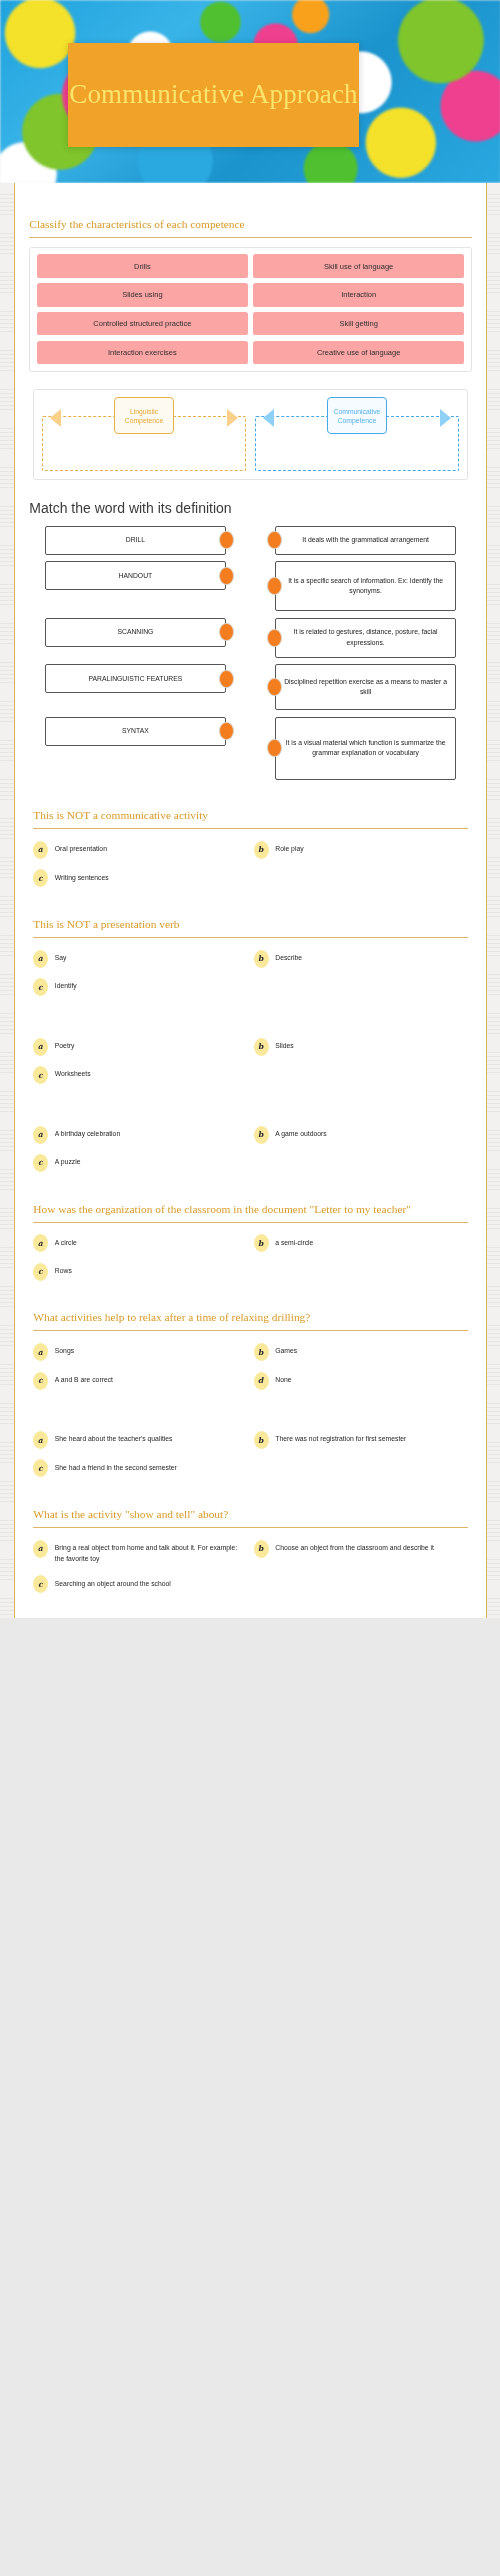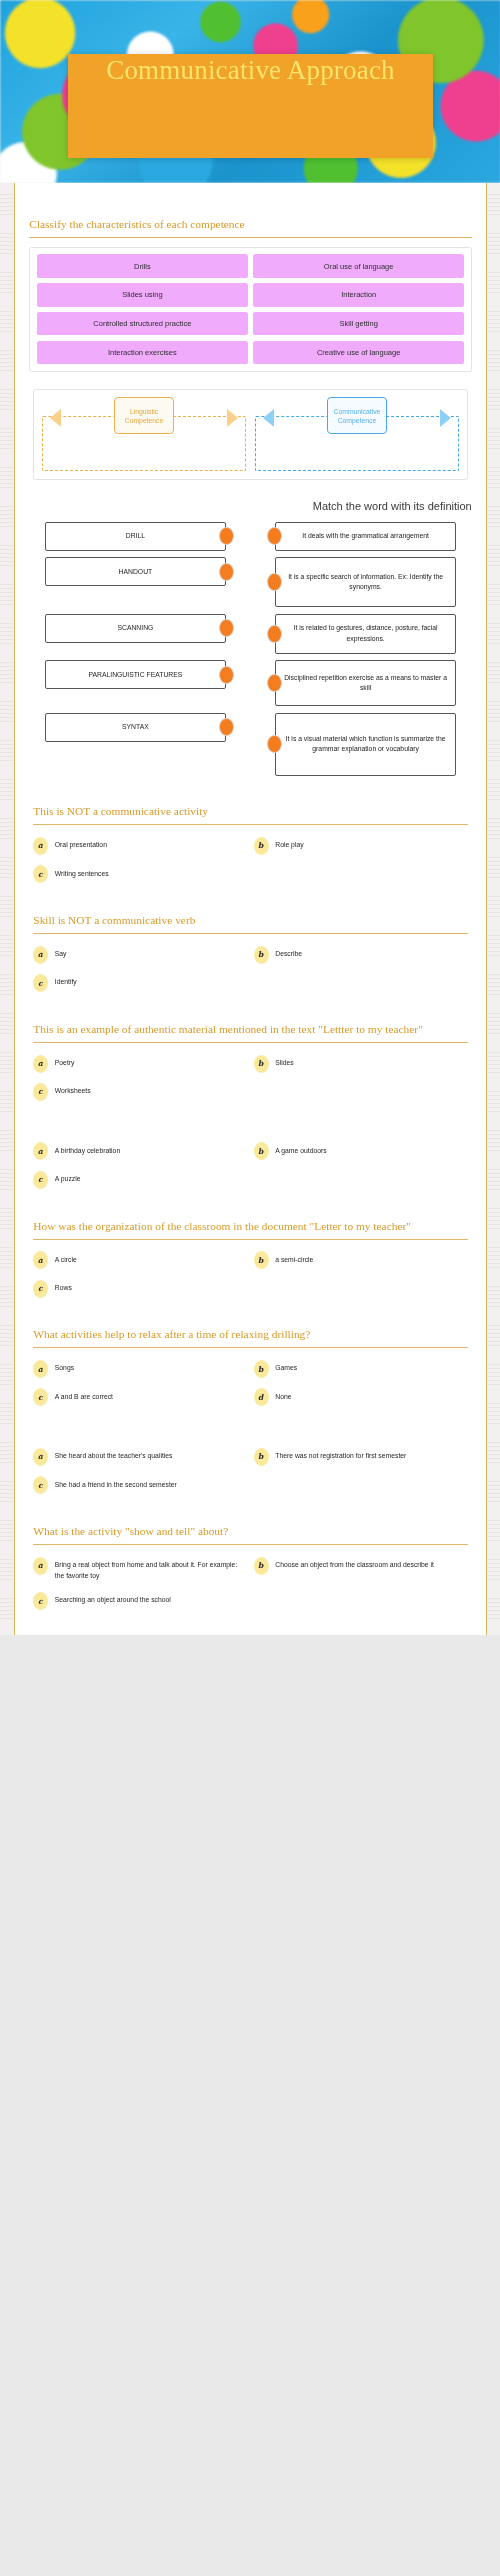--- a/index.html
+++ b/index.html
@@ -51,26 +51,26 @@
       radial-gradient(circle at 80% 78%, #f4e12a 0 8%, transparent 8.5%),
       radial-gradient(circle at 35% 88%, #2aa8e0 0 10%, transparent 10.5%),
       radial-gradient(circle at 66% 92%, #50c030 0 7%, transparent 7.5%),
       radial-gradient(circle at 5% 95%, #ffffff 0 6%, transparent 6.5%),
       linear-gradient(140deg, #1fa3dd 0%, #39b4e8 30%, #1b93cc 60%, #2aa8e0 100%);
     filter: blur(0.9px);
   }
   .hero-banner {
     position: absolute;
     left: 68px;
-    top: 54px;
-    width: 365px;
+    top: 43px;
+    width: 291px;
     height: 104px;
     background: #f0a229;
     display: flex;
-    align-items: flex-start;
+    align-items: center;
     justify-content: center;
     text-align: center;
     box-shadow: 0 1.3px 6.5px rgba(0,0,0,.18);
   }
   .hero-title {
     font-family: "Liberation Serif", serif;
     color: #fbe46a;
     font-size: 27px;
     line-height: 1.25;
     font-weight: 400;
@@ -91,35 +91,35 @@
 
   
   .act-title {
     font-family: "Liberation Serif", serif;
     color: #d89a28;
     font-size: 11.4px;
     line-height: 1.35;
     padding-bottom: 4.6px;
     border-bottom: 0.7px solid #e0b566;
   }
-  .act-title.small { font-size: 11px; color: #3a3a3a; border-bottom: none;
-                     font-family: "Liberation Sans", sans-serif; padding-bottom: 0; text-align: right; }
+  .act-title.small { font-size: 14px; color: #3a3a3a; border-bottom: none;
+                     font-family: "Liberation Sans", sans-serif; padding-bottom: 0; }
 
   
   .classify-box {
     margin-top: 9px;
     border: 0.7px solid #e3e3e3;
     border-radius: 2.6px;
     padding: 6.5px;
     display: grid;
     grid-template-columns: 1fr 1fr;
     gap: 5.2px;
   }
   .chip {
-    background: #f0abfc;
+    background: #fca5a5;
     border-radius: 2.6px;
     height: 23.5px;
     display: flex;
     align-items: center;
     justify-content: center;
     font-size: 7.5px;
     color: #2f2f2f;
   }
 
   
@@ -273,21 +273,21 @@
   </div>
 
   <div class="sheet">
     <div class="sheet-top-pad"></div>
 
     <div class="block">
       <div class="act-title">Classify the characteristics of each competence</div>
 
       <div class="classify-box">
         <div class="chip">Drills</div>
-        <div class="chip">Oral use of language</div>
+        <div class="chip">Skill use of language</div>
         <div class="chip">Slides using</div>
         <div class="chip">Interaction</div>
         <div class="chip">Controlled structured practice</div>
         <div class="chip">Skill getting</div>
         <div class="chip">Interaction exercises</div>
         <div class="chip">Creative use of language</div>
       </div>
     </div>
 
     <div class="dz-outer">
@@ -380,39 +380,38 @@
           <span class="opt-txt">Role play</span>
         </div>
         <div class="opt">
           <span class="bullet">c</span>
           <span class="opt-txt">Writing sentences</span>
         </div>
       </div>
     </div>
 
     <div class="mcq">
-      <div class="act-title">Skill is NOT a communicative verb</div>
+      <div class="act-title">This is NOT a presentation verb</div>
       <div class="opts">
         <div class="opt">
           <span class="bullet">a</span>
           <span class="opt-txt">Say</span>
         </div>
         <div class="opt">
           <span class="bullet">b</span>
           <span class="opt-txt">Describe</span>
         </div>
         <div class="opt">
           <span class="bullet">c</span>
           <span class="opt-txt">Identify</span>
         </div>
       </div>
     </div>
 
     <div class="mcq">
-      <div class="act-title">This is an example of authentic material mentioned in the text "Lettter to my teacher"</div>
       <div class="opts">
         <div class="opt">
           <span class="bullet">a</span>
           <span class="opt-txt">Poetry</span>
         </div>
         <div class="opt">
           <span class="bullet">b</span>
           <span class="opt-txt">Slides</span>
         </div>
         <div class="opt">

